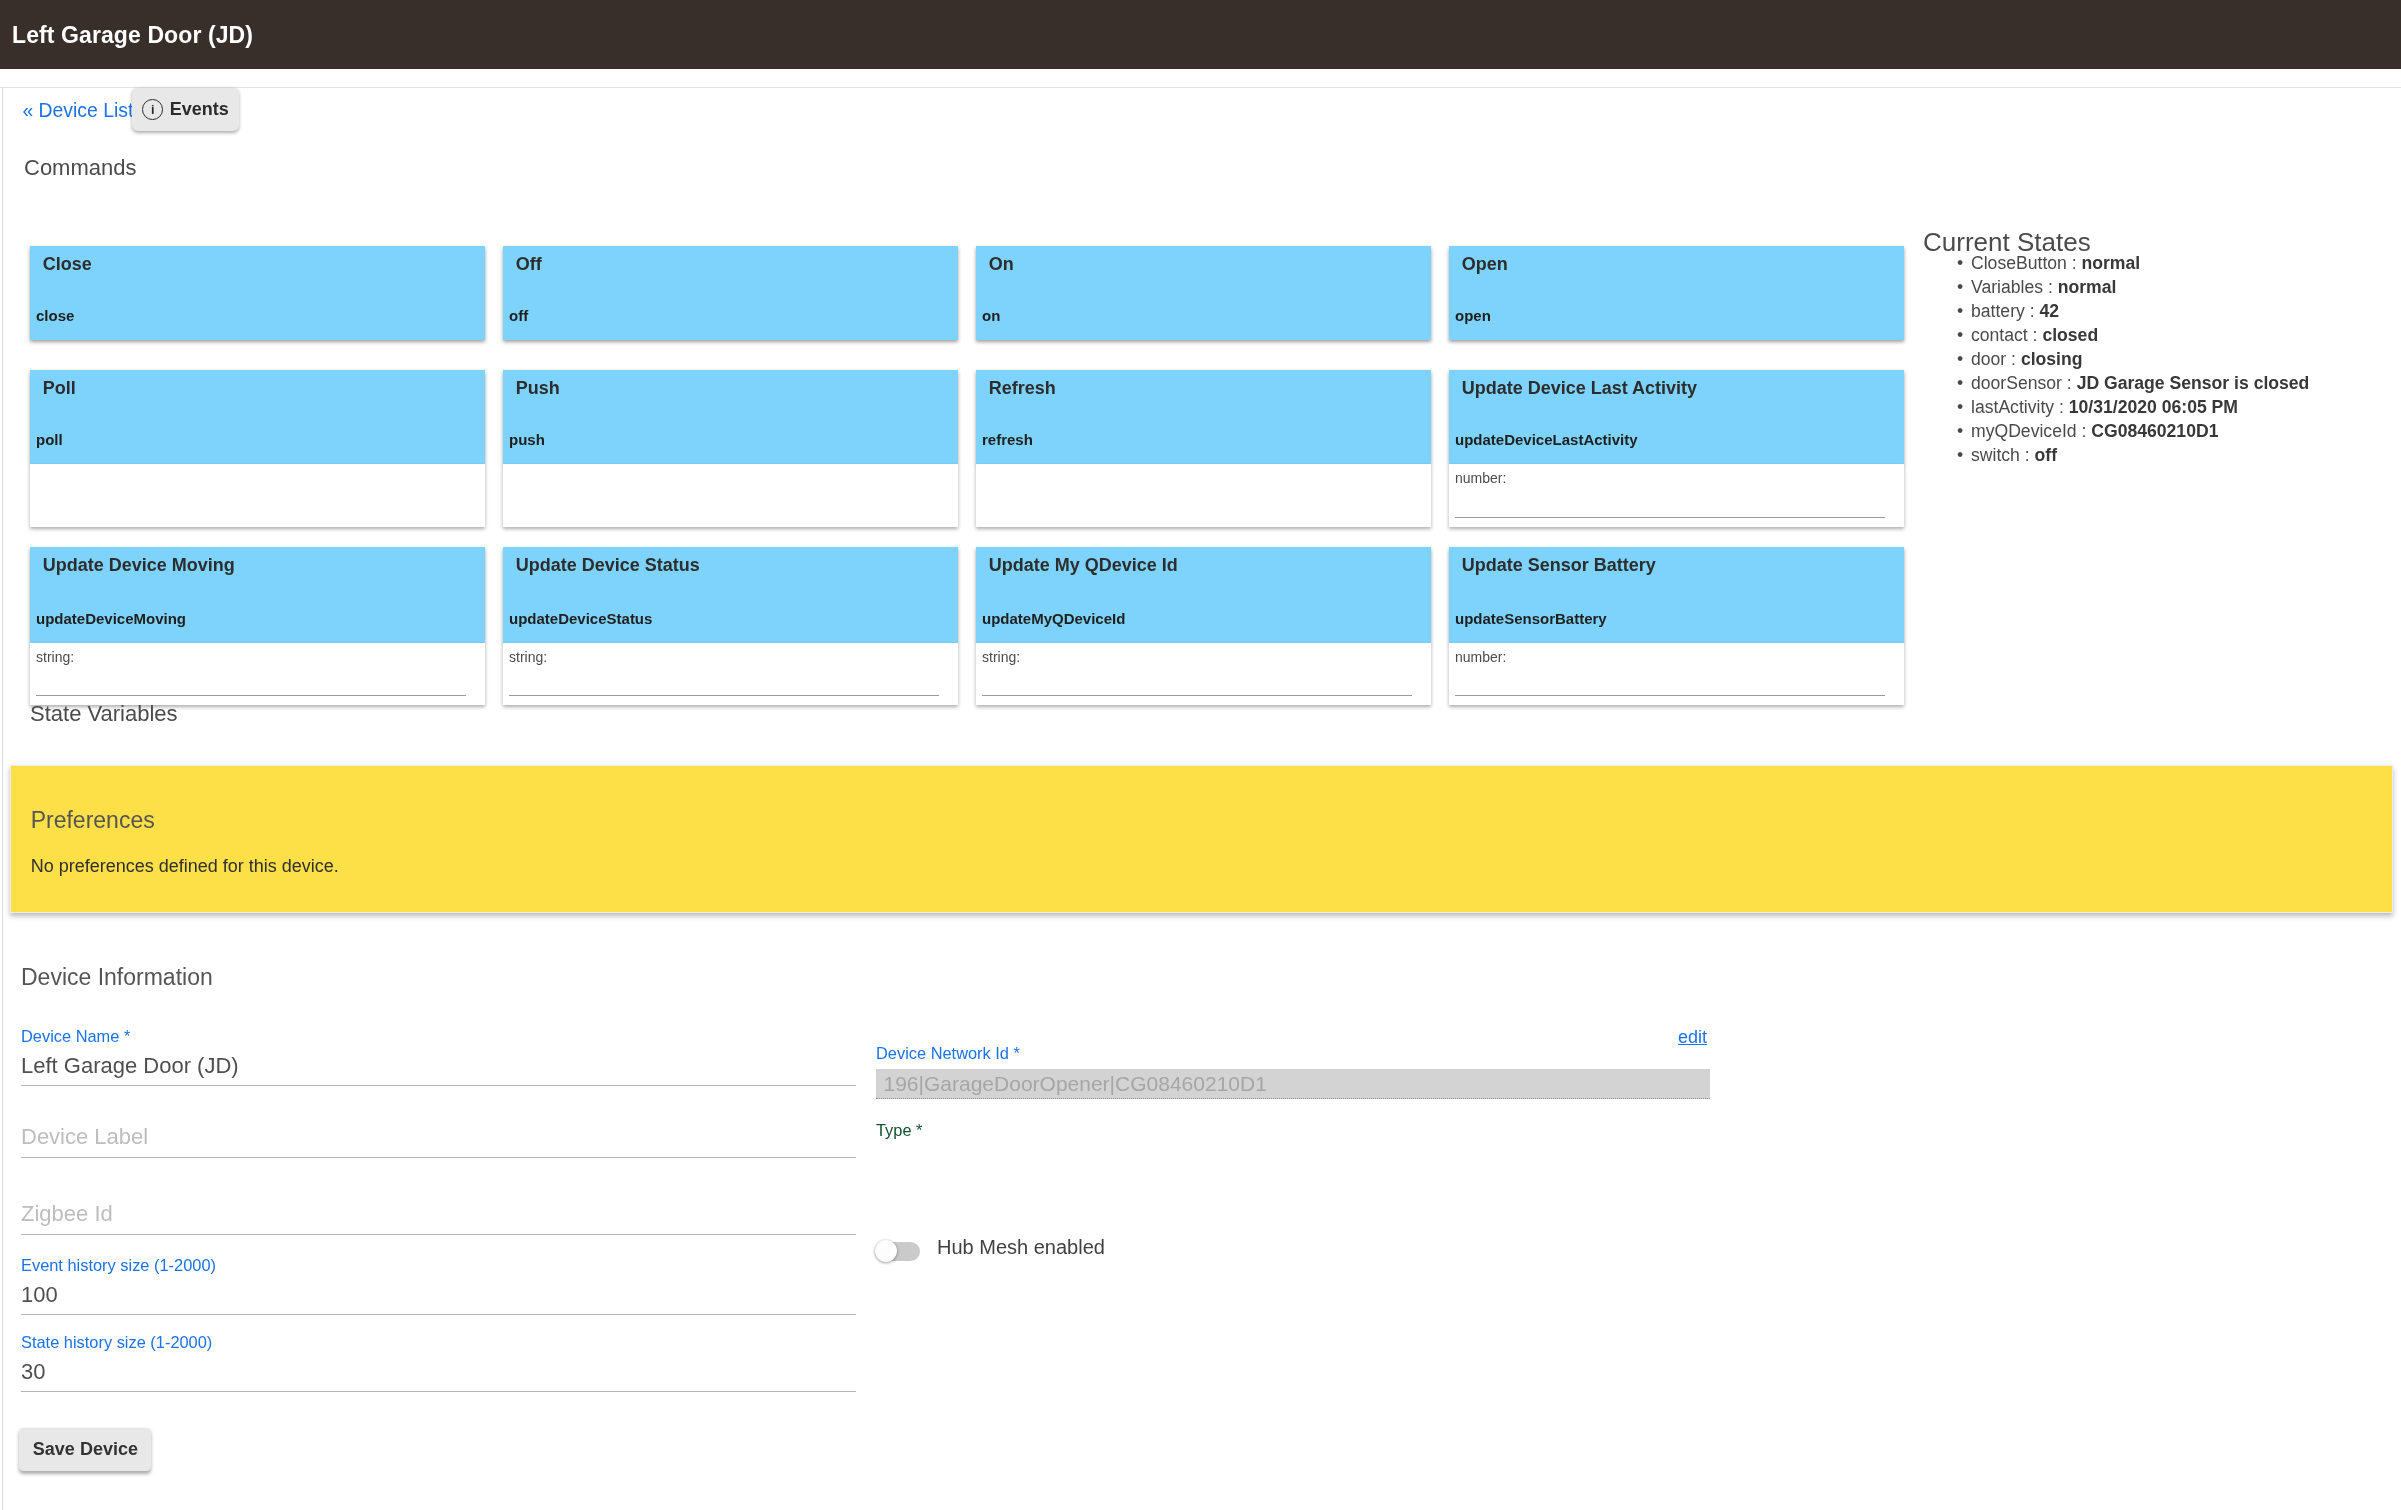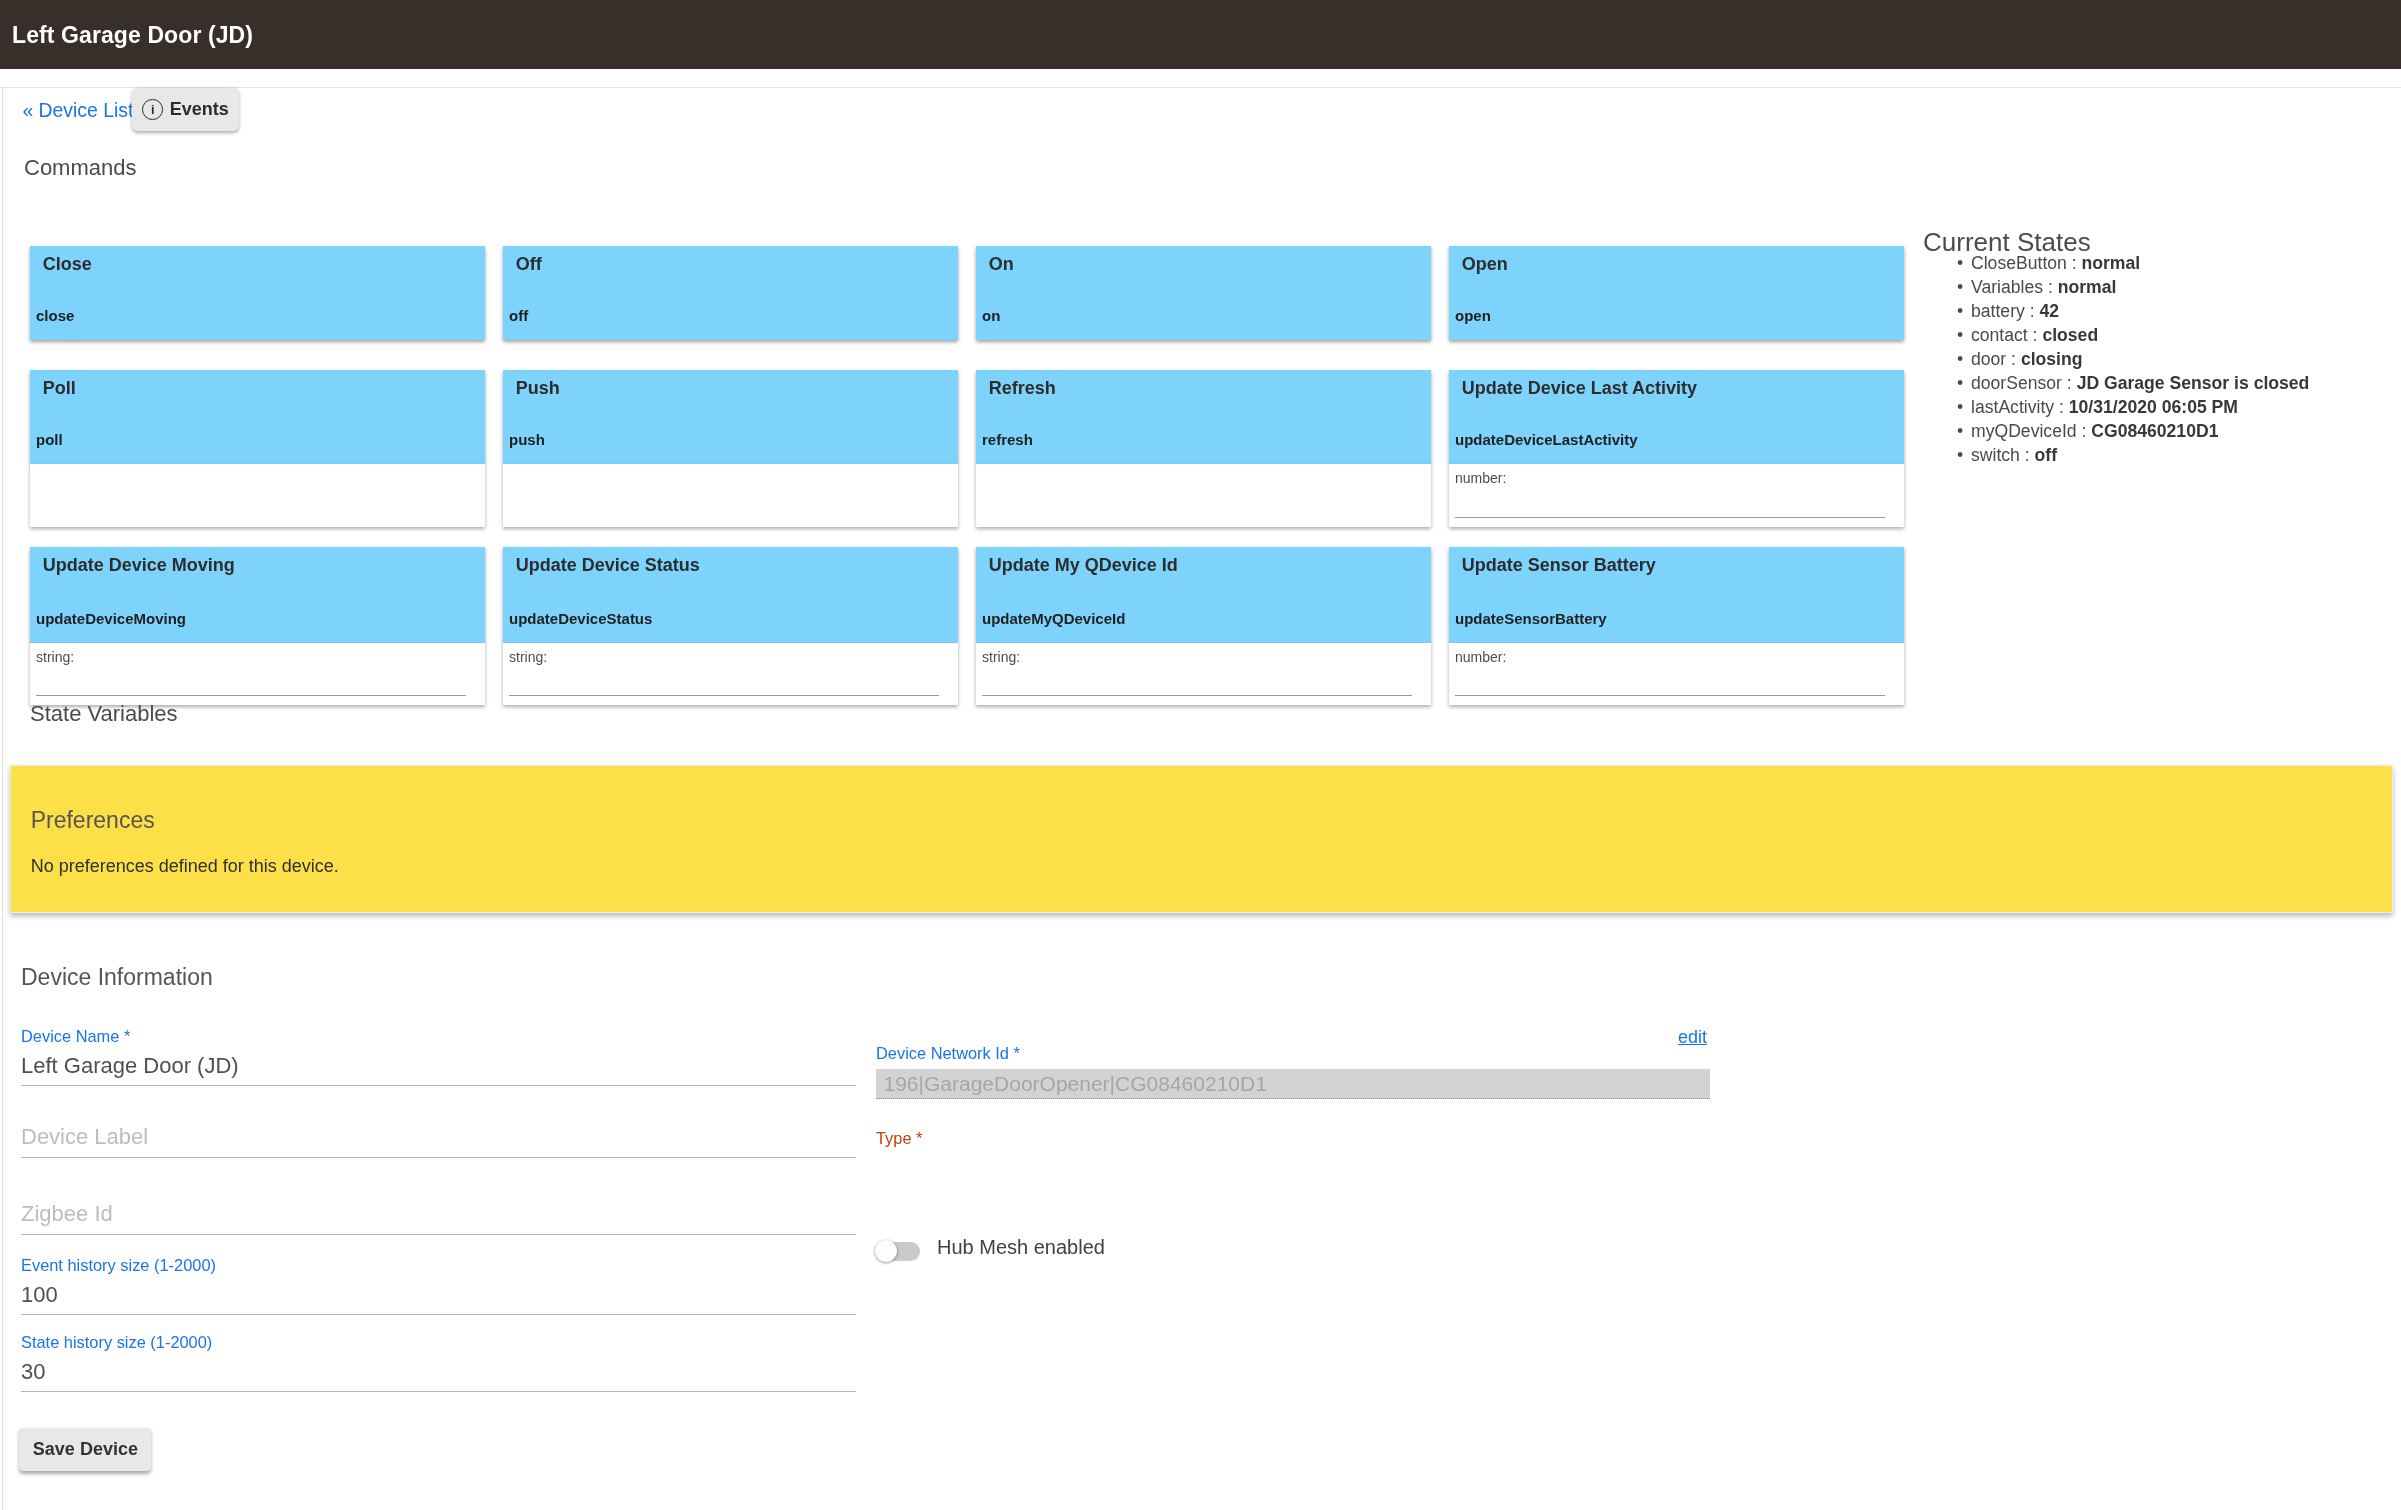--- a/index.html
+++ b/index.html
@@ -62,21 +62,21 @@
 
   
   .prefs-card{position:absolute;left:9.7px;top:765px;width:2383px;height:148px;background:#fde047;
     border:0.7px solid #ececec;box-shadow:0 3px 5.2px rgba(0,0,0,.28);box-sizing:border-box;}
   .prefs-card h2{margin:0;position:absolute;left:20px;top:41px;font-size:23px;font-weight:normal;color:#555;}
   .prefs-card p{margin:0;position:absolute;left:20px;top:90px;font-size:18px;color:#2f2f2f;}
 
   
   .field{position:absolute;}
   .flabel{display:block;font-size:16.4px;color:#1a73e8;margin-bottom:1.5px;}
-  .flabel.red{color:#c2410c;margin-top:8px;}
+  .flabel.red{color:#14532d;}
   .line-input{display:block;width:100%;border:none;border-bottom:0.7px solid #b5b5b5;background:transparent;
     font-size:22px;color:#4f4f4f;font-family:inherit;padding:5.2px 0 6.7px 0;outline:none;box-sizing:border-box;}
   .line-input::placeholder{color:#bdbdbd;opacity:1;}
   .f-devname{left:21px;top:1027px;width:835px;}
   .f-devlabel{left:21px;top:1119px;width:835px;}
   .f-zigbee{left:21px;top:1196px;width:835px;}
   .f-eventhist{left:21px;top:1256px;width:835px;}
   .f-statehist{left:21px;top:1333px;width:835px;}
   .f-dni{left:876px;top:1044px;width:834px;}
   .f-type{left:876px;top:1121px;width:834px;}

